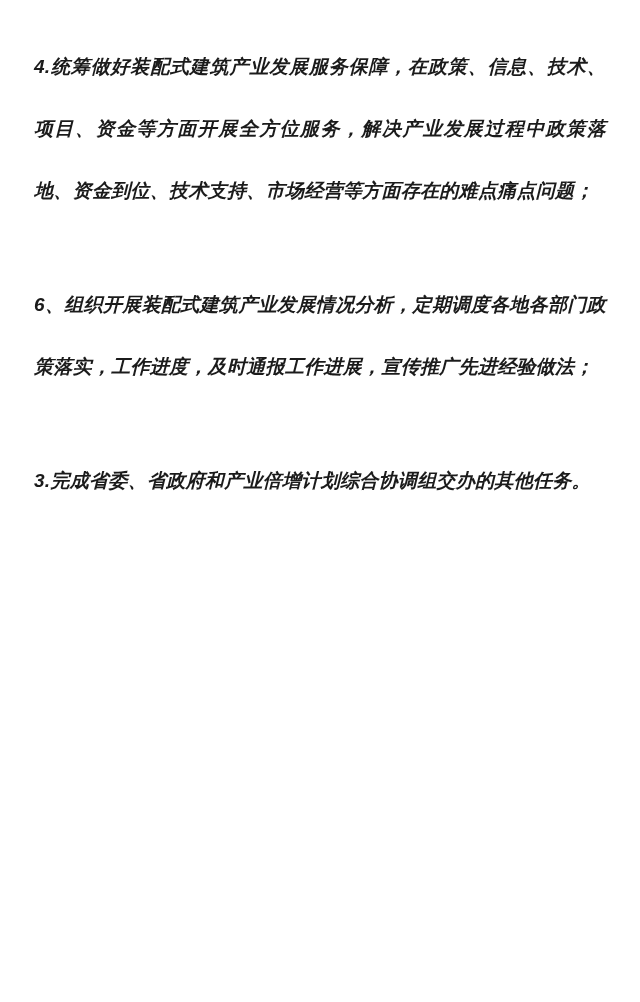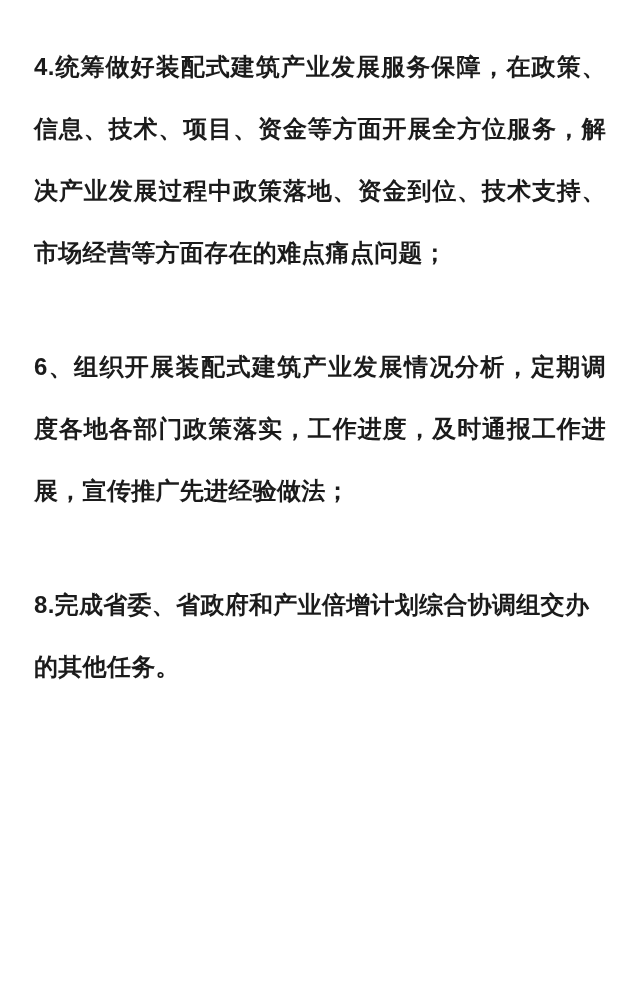--- a/index.html
+++ b/index.html
@@ -15,37 +15,38 @@
     overflow: hidden;
   }
   .page {
     box-sizing: border-box;
     width: 640px;
     height: 1002px;
     padding: 36px 34px 30px 34px;
     background: #ffffff;
   }
   .para {
-    font-size: 24px;
+    font-size: 19px;
     line-height: 62px;
     letter-spacing: 0.3px;
     font-weight: 600;
     color: #1b1b1b;
     text-align: justify;
     text-justify: inter-character;
     word-break: break-all;
     margin: 0;
+    font-style: italic;
   }
   .para + .para {
     margin-top: 52px;
   }
   .p-last {
     text-align: left;
   }
 </style>
 </head>
 <body>
 
 <div class="page">
   <p class="para">4.统筹做好装配式建筑产业发展服务保障，在政策、信息、技术、项目、资金等方面开展全方位服务，解决产业发展过程中政策落地、资金到位、技术支持、市场经营等方面存在的难点痛点问题；</p>
   <p class="para">6、组织开展装配式建筑产业发展情况分析，定期调度各地各部门政策落实，工作进度，及时通报工作进展，宣传推广先进经验做法；</p>
-  <p class="para p-last">8.完成省委、省政府和产业倍增计划综合协调组交办的其他任务。</p>
+  <p class="para p-last">3.完成省委、省政府和产业倍增计划综合协调组交办的其他任务。</p>
 </div>
 
 </body></html>

